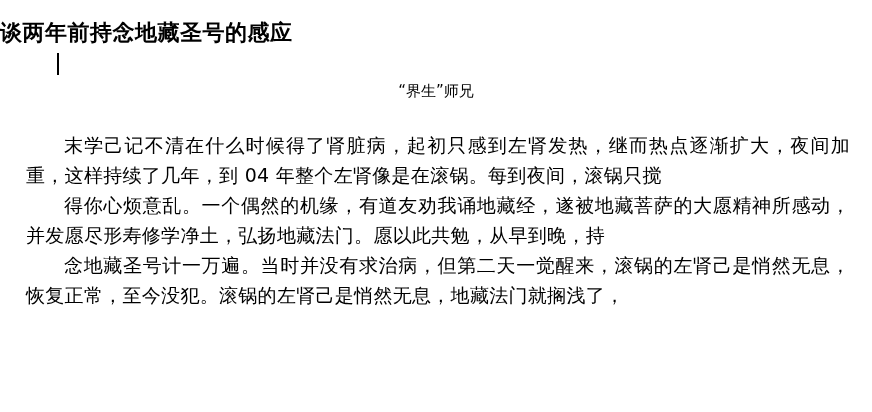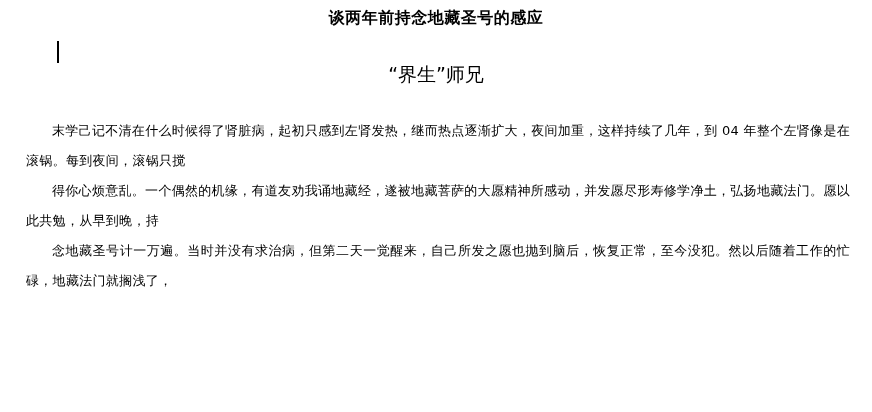--- a/index.html
+++ b/index.html
@@ -15,47 +15,46 @@
     color: #000000;
   }
   .page {
     position: relative;
     width: 872px;
     height: 412px;
     box-sizing: border-box;
     padding: 0;
   }
   .doc-title {
-    text-align: center;
-    font-size: 16px;
+    font-size: 22px;
     font-weight: bold;
     line-height: 1.2;
-    margin: 8px 0 0 0;
+    margin: 20px 0 0 0;
     letter-spacing: 0.5px;
   }
   .caret {
     position: absolute;
     left: 57px;
     top: 33px;
     width: 2px;
     height: 22px;
     background: #000;
   }
   .byline {
     text-align: center;
-    font-size: 19px;
+    font-size: 15px;
     line-height: 1.2;
     margin: 36px 0 0 0;
   }
   .body-block {
     margin-top: 30px;
     padding: 0 22px 0 26px;
   }
   .para {
-    font-size: 13px;
+    font-size: 19px;
     line-height: 30px;
     text-align: justify;
     text-justify: inter-ideograph;
     margin: 0;
     text-indent: 2em;
     letter-spacing: 0.3px;
   }
   .para.continued {
     text-indent: 2em;
   }
@@ -67,16 +66,16 @@
 
   <h1 class="doc-title">谈两年前持念地藏圣号的感应</h1>
 
   <div class="caret"></div>
 
   <div class="byline">“界生”师兄</div>
 
   <div class="body-block">
     <p class="para">末学己记不清在什么时候得了肾脏病，起初只感到左肾发热，继而热点逐渐扩大，夜间加重，这样持续了几年，到 04 年整个左肾像是在滚锅。每到夜间，滚锅只搅</p>
     <p class="para continued">得你心烦意乱。一个偶然的机缘，有道友劝我诵地藏经，遂被地藏菩萨的大愿精神所感动，并发愿尽形寿修学净土，弘扬地藏法门。愿以此共勉，从早到晚，持</p>
-    <p class="para continued">念地藏圣号计一万遍。当时并没有求治病，但第二天一觉醒来，自己所发之愿也抛到脑后，恢复正常，至今没犯。然以后随着工作的忙碌，地藏法门就搁浅了，</p>
+    <p class="para continued">念地藏圣号计一万遍。当时并没有求治病，但第二天一觉醒来，滚锅的左肾己是悄然无息，恢复正常，至今没犯。滚锅的左肾己是悄然无息，地藏法门就搁浅了，</p>
   </div>
 
 </div>
 
 </body></html>

